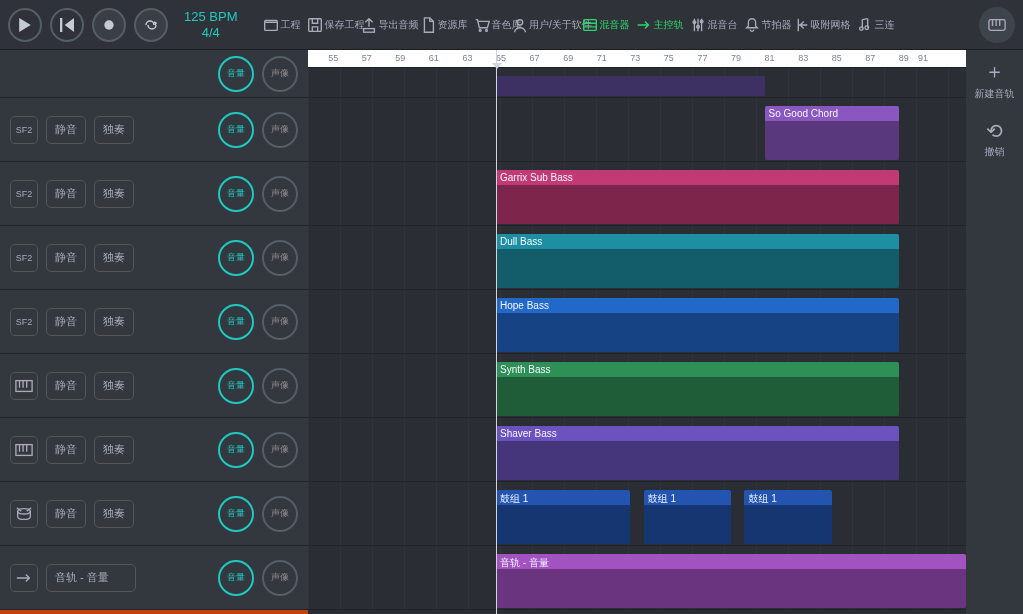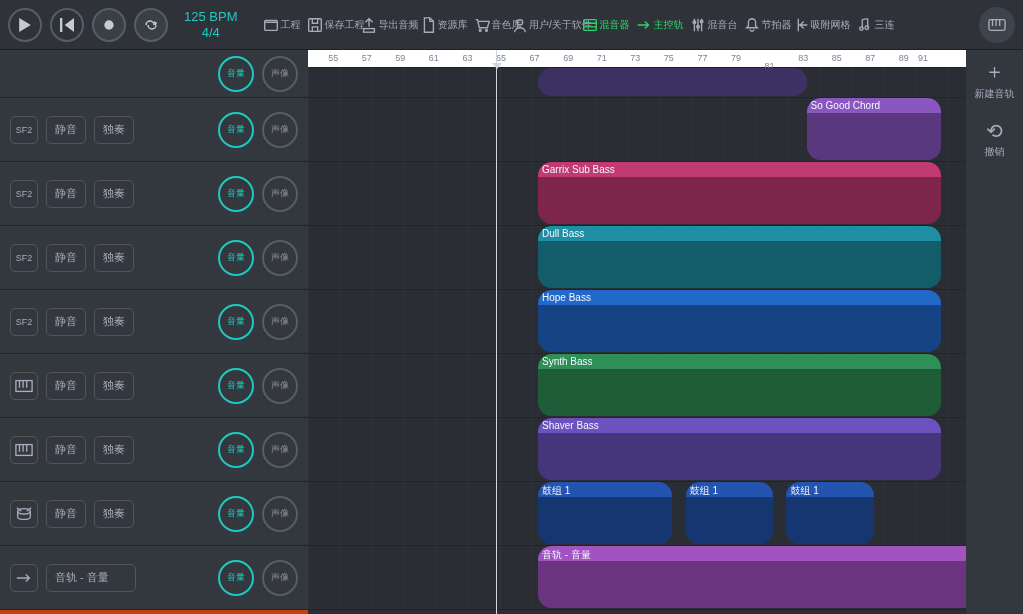--- a/index.html
+++ b/index.html
@@ -36,21 +36,21 @@
   
   .timeline { flex:1; position:relative; background:#2a2d33; overflow:hidden;}
   .ruler { height:18px; background:#ffffff; border-bottom:1px solid #1e2025; position:relative; font-size:9px; color:#7d848c;}
   .ruler .tick{ position:absolute; top:3px;}
   .playhead{ position:absolute; top:0; bottom:0; width:0; border-left:1px solid #cfd6df; left:182px; z-index:10;}
   .playhead::before{content:""; position:absolute; top:13px; left:-5px; width:0;height:0;border-left:5px solid transparent;border-right:5px solid transparent;border-top:6px solid #cfd6df;}
 
   .tracks-lane{ position:relative;}
   .lane{ height:64px; border-bottom:1px solid #222429; position:relative;}
   .lane.first{height:30px;}
-  .clip{ position:absolute; top:0; bottom:1px; border-radius:14px; overflow:hidden;margin-left:42px;}
+  .clip{ position:absolute; top:8px; bottom:1px; border-radius:2px; overflow:hidden;}
   .clip .title{ font-size:10px; color:#f5f6ff; padding:2px 4px; white-space:nowrap;}
   .clip .body{ position:absolute; left:0; right:0; top:15px; bottom:0; opacity:.35;}
   .clip.nolabel .body{top:0;}
 
   
   .beatcols{position:absolute; top:0; bottom:0; left:0; right:0; pointer-events:none; background-image:repeating-linear-gradient(to right, rgba(255,255,255,.03) 0, rgba(255,255,255,.03) 1px, transparent 1px, transparent 32px);}
 
   
   .rside{ width:57px; background:#33373e; display:flex; flex-direction:column; align-items:center; padding-top:8px; gap:18px;}
   .rside .ritem{ display:flex; flex-direction:column; align-items:center; font-size:10px; color:#aab; cursor:pointer;}
@@ -320,21 +320,21 @@
         <div class="tick" style="left: 120.857px;">61</div>
         <div class="tick" style="left: 154.429px;">63</div>
         <div class="tick" style="left: 188px;">65</div>
         <div class="tick" style="left: 221.571px;">67</div>
         <div class="tick" style="left: 255.143px;">69</div>
         <div class="tick" style="left: 288.714px;">71</div>
         <div class="tick" style="left: 322.286px;">73</div>
         <div class="tick" style="left: 355.857px;">75</div>
         <div class="tick" style="left: 389.429px;">77</div>
         <div class="tick" style="left: 423px;">79</div>
-        <div class="tick" style="left: 456.571px; margin-top: 8px;">81</div>
+        <div class="tick" style="left: 456.571px;">81</div>
         <div class="tick" style="left: 490.143px;">83</div>
         <div class="tick" style="left: 523.714px;">85</div>
         <div class="tick" style="left: 557.286px;">87</div>
         <div class="tick" style="left: 590.857px;">89</div>
         <div class="tick" style="left: 610px;">91</div>
       </div>
     <div class="playhead" id="playhead" style="left: 188px;"></div>
     <div class="tracks-lane" id="lanes">
       <div class="beatcols"></div>
     <div class="lane first">

